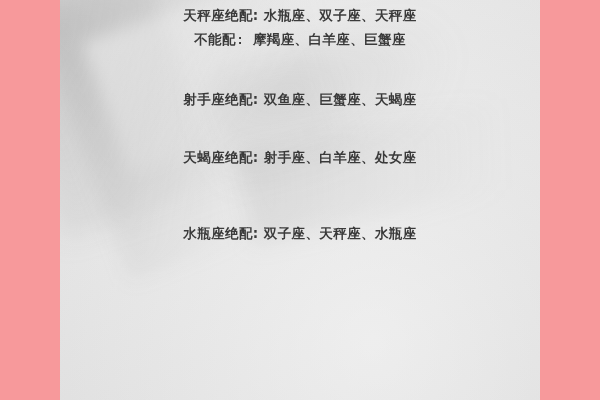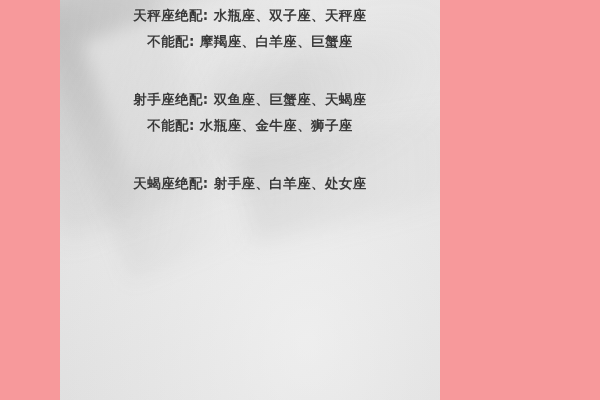--- a/index.html
+++ b/index.html
@@ -18,21 +18,21 @@
     width: 600px;
     height: 400px;
     background: #f7999b;
     overflow: hidden;
   }
   
   .card {
     position: absolute;
     left: 60px;
     top: 0;
-    width: 380px;
+    width: 480px;
     height: 400px;
     background:
       linear-gradient(160deg, #f2f2f2 0%, #ebebeb 40%, #e6e6e6 70%, #e2e2e2 100%);
     overflow: hidden;
   }
   
   .shadow-a {
     position: absolute;
     left: -40px;
     top: -30px;
@@ -107,20 +107,21 @@
     line-height: 26px;
     letter-spacing: 0.4px;
     white-space: nowrap;
     text-shadow: 0 0 1px rgba(255,255,255,0.35);
   }
   .line.best {
     font-weight: 700;
   }
   .line.worst {
     font-weight: 700;
+    font-family: Liberation Mono, monospace;
   }
   .spacer-1 { height: 18px; }
   .spacer-2 { height: 18px; }
 </style>
 </head>
 <body>
 
 <div class="page">
   <div class="card">
     <div class="shadow-a"></div>
@@ -134,30 +135,32 @@
 
       <div class="block">
         <div class="line best">天秤座绝配: 水瓶座、双子座、天秤座</div>
         <div class="line worst">不能配: 摩羯座、白羊座、巨蟹座</div>
       </div>
 
       <div class="spacer-1"></div>
 
       <div class="block">
         <div class="line best">射手座绝配: 双鱼座、巨蟹座、天蝎座</div>
-        <div class="line worst">不能配: 水瓶座、金牛座、狮子座</div>
       </div>
 
       <div class="spacer-2"></div>
 
       <div class="block">
         <div class="line best">天蝎座绝配: 射手座、白羊座、处女座</div>
       </div>
 
       <div class="spacer-2"></div>
 
 
       <div class="spacer-2"></div>
 
+      <div class="block">
+        <div class="line best">水瓶座绝配: 双子座、天秤座、水瓶座</div>
+      </div>
 
     </div>
   </div>
 </div>
 
 </body></html>

